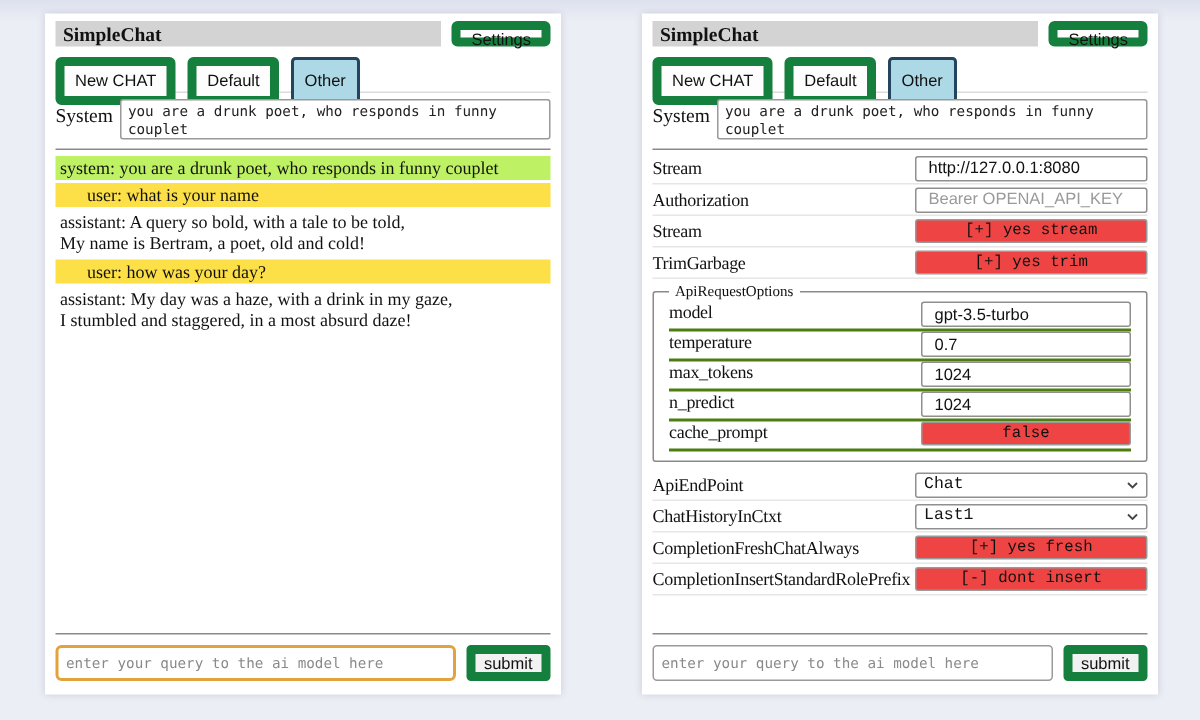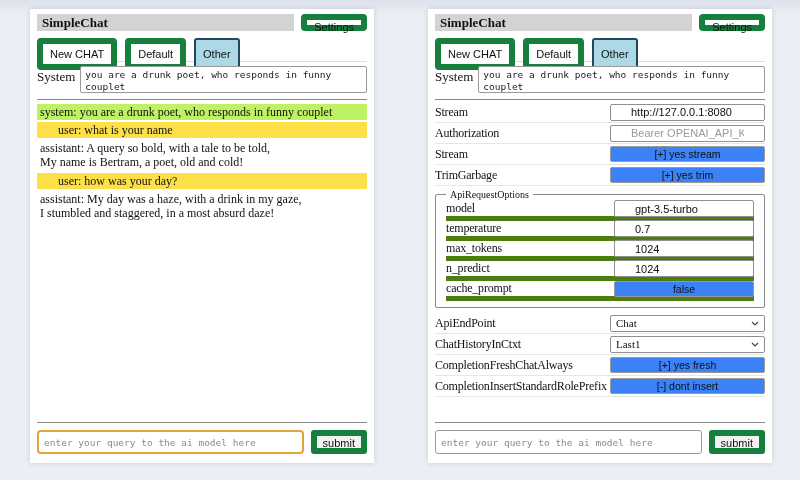--- a/index.html
+++ b/index.html
@@ -42,36 +42,36 @@
   .msg.user { background:#fde047;padding-left:21px; }
   .msg.assistant { background:transparent; }
 
   
   .settings { margin-top:2px; }
   .srow { display:flex; align-items:center; justify-content:space-between;
           height:21px; border-bottom:1px solid #e6e6e6; }
   .slabel { font-size:12px; letter-spacing:-0.2px; color:#111; white-space:nowrap;
             overflow:hidden; flex:1; }
   .sinput { width:155px; height:17px; border:1px solid #8f8f8f; border-radius:2px;
-            font-family:"Liberation Sans", sans-serif; font-size:11px; padding:0 20px; color:#111; }
+            font-family:"Liberation Sans", sans-serif; font-size:11px; padding:0 8px; color:#111; }
   .sinput::placeholder { color:#9a9a9a; }
-  .sbtn { width:155px; height:16px; background:#3b82f6; border:1px solid #9a9a9a;
-          border-radius:2px; font-family:Liberation Sans, sans-serif; font-size:10.5px;
+  .sbtn { width:155px; height:16px; background:#ef4444; border:1px solid #9a9a9a;
+          border-radius:2px; font-family:Liberation Mono, monospace; font-size:10.5px;
           color:#111; cursor:pointer; }
   .sselect { width:155px; height:17px; border:1px solid #8f8f8f; border-radius:2px;
              background:#fff; display:flex; align-items:center; justify-content:space-between;
-             padding:0 5px; font-family:Liberation Serif, serif; font-size:11px;
+             padding:0 5px; font-family:Liberation Mono, monospace; font-size:11px;
              color:#111; cursor:pointer; }
   .chev { width:8px; height:5px; flex:none; }
 
   fieldset.aro { border:1px solid #8a8a8a; border-radius:2px; margin:3px 0 5px;
                  padding:1px 10px 6px; }
   fieldset.aro legend { font-size:10px; padding:0 4px; color:#111; }
-  .frow { display:flex; align-items:center; justify-content:space-between;
-          height:20px; border-bottom:5px solid #4d7c0f;gap:28px; }
+  .frow { display:flex; justify-content:space-between;
+          height:20px; border-bottom:2px solid #4d7c0f;gap:28px; }
   .frow .sinput, .frow .sbtn { width:140px; }
 
   
   .querybar { position:absolute; left:7px; right:7px; bottom:9px; }
   .qrow { display:flex; gap:7px; margin-top:7px; align-items:stretch; }
   .query { flex:1; height:24px; border:1px solid #9a9a9a; border-radius:3px;
            font-family:"DejaVu Sans Mono", monospace; font-size:9.5px; padding:0 5px; color:#222; }
   .query::placeholder { color:#8a8a8a; }
   .query.focused { border:2px solid #e2a33c; border-radius:4px; }
   .btn.submit { height:24px; padding:0 6px; background:#f2f2f2; border-radius:3px; }

